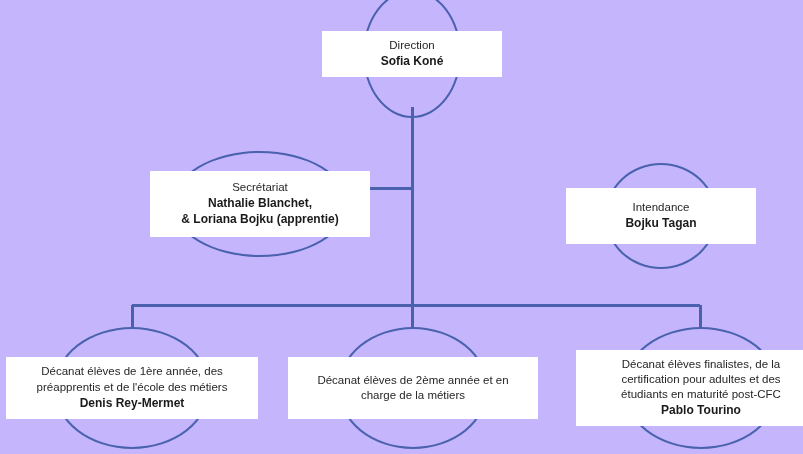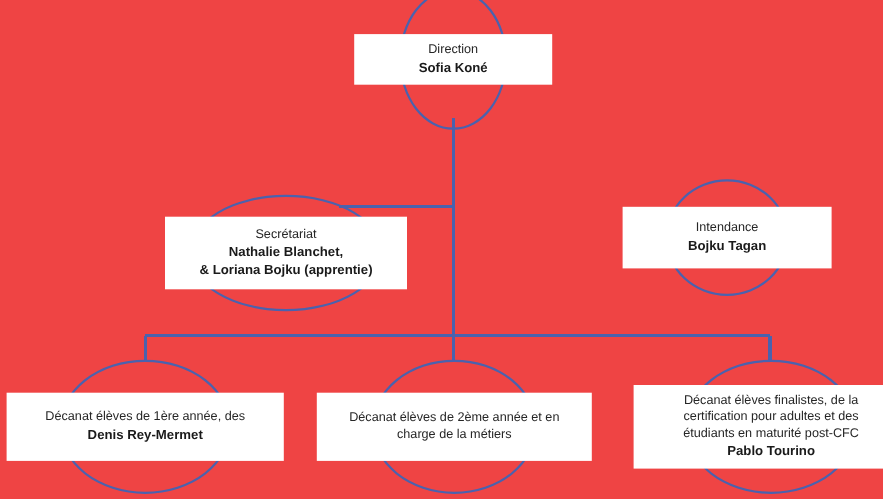--- a/index.html
+++ b/index.html
@@ -9,21 +9,21 @@
   }
   body {
     font-family: "Liberation Sans", sans-serif;
     -webkit-font-smoothing: antialiased;
   }
 
   #org-chart {
     position: relative;
     width: 803px;
     height: 454px;
-    background: #ef4444;
+    background: #c4b5fd;
     overflow: hidden;
   }
 
   
   #connector-layer {
     position: absolute;
     left: 0;
     top: 0;
     width: 803px;
     height: 454px;
@@ -78,21 +78,21 @@
     transform: translate(-50%, -50%);
     background: #ffffff;
     z-index: 1;
   }
 
   
   #node-direction      { left: 322px; top: 2px;   width: 180px; height: 104px; }
   #node-direction .node-ellipse  { width: 98px;  height: 128px; }
   #node-direction .text-mask     { width: 180px; height: 46px; }
 
-  #node-secretariat    { left: 150px; top: 176px; width: 220px; height: 108px; }
+  #node-secretariat    { left: 150px; top: 150px; width: 220px; height: 108px; }
   #node-secretariat .node-ellipse { width: 176px; height: 106px; }
   #node-secretariat .text-mask    { width: 220px; height: 66px; }
 
   #node-intendance     { left: 566px; top: 162px; width: 190px; height: 108px; }
   #node-intendance .node-ellipse  { width: 112px; height: 106px; }
   #node-intendance .text-mask     { width: 190px; height: 56px; }
 
   #node-decanat-1      { left: 6px;   top: 326px; width: 252px; height: 124px; }
   #node-decanat-1 .node-ellipse   { width: 156px; height: 122px; }
   #node-decanat-1 .text-mask      { width: 252px; height: 62px; }
@@ -151,20 +151,21 @@
       <span class="role role-line">Intendance</span>
       <span class="person person-line gap-before-person">Bojku Tagan</span>
     </div>
   </div>
 
   <div class="node" id="node-decanat-1">
     <div class="node-ellipse"></div>
     <div class="text-mask"></div>
     <div class="node-text">
       <span class="role role-line">Décanat élèves de 1ère année, des</span>
+      <span class="role role-line">préapprentis et de l'école des métiers</span>
       <span class="person person-line gap-before-person">Denis Rey-Mermet</span>
     </div>
   </div>
 
   <div class="node" id="node-decanat-2">
     <div class="node-ellipse"></div>
     <div class="text-mask"></div>
     <div class="node-text">
       <span class="role role-line">Décanat élèves de 2ème année et en</span>
       <span class="role role-line">charge de la métiers</span>

